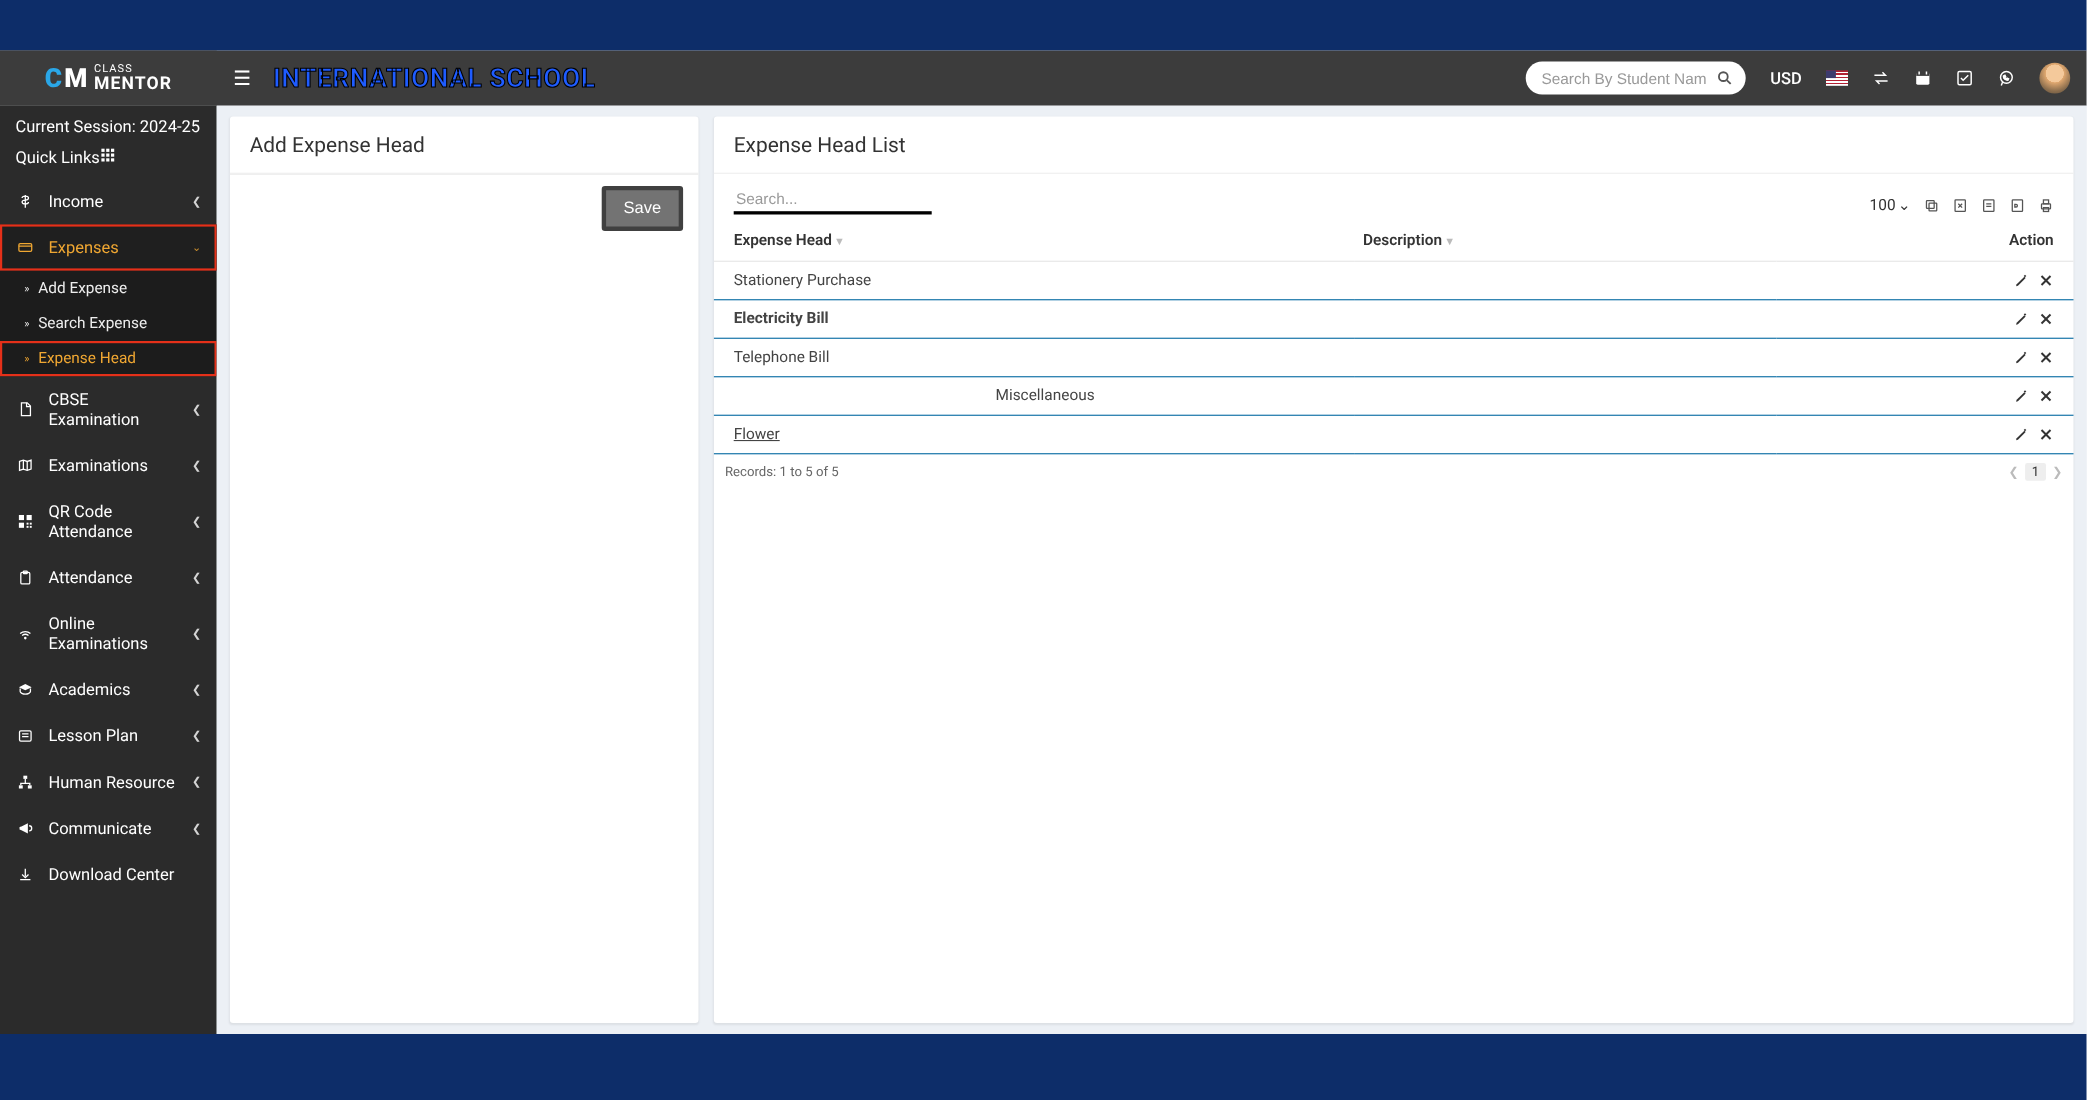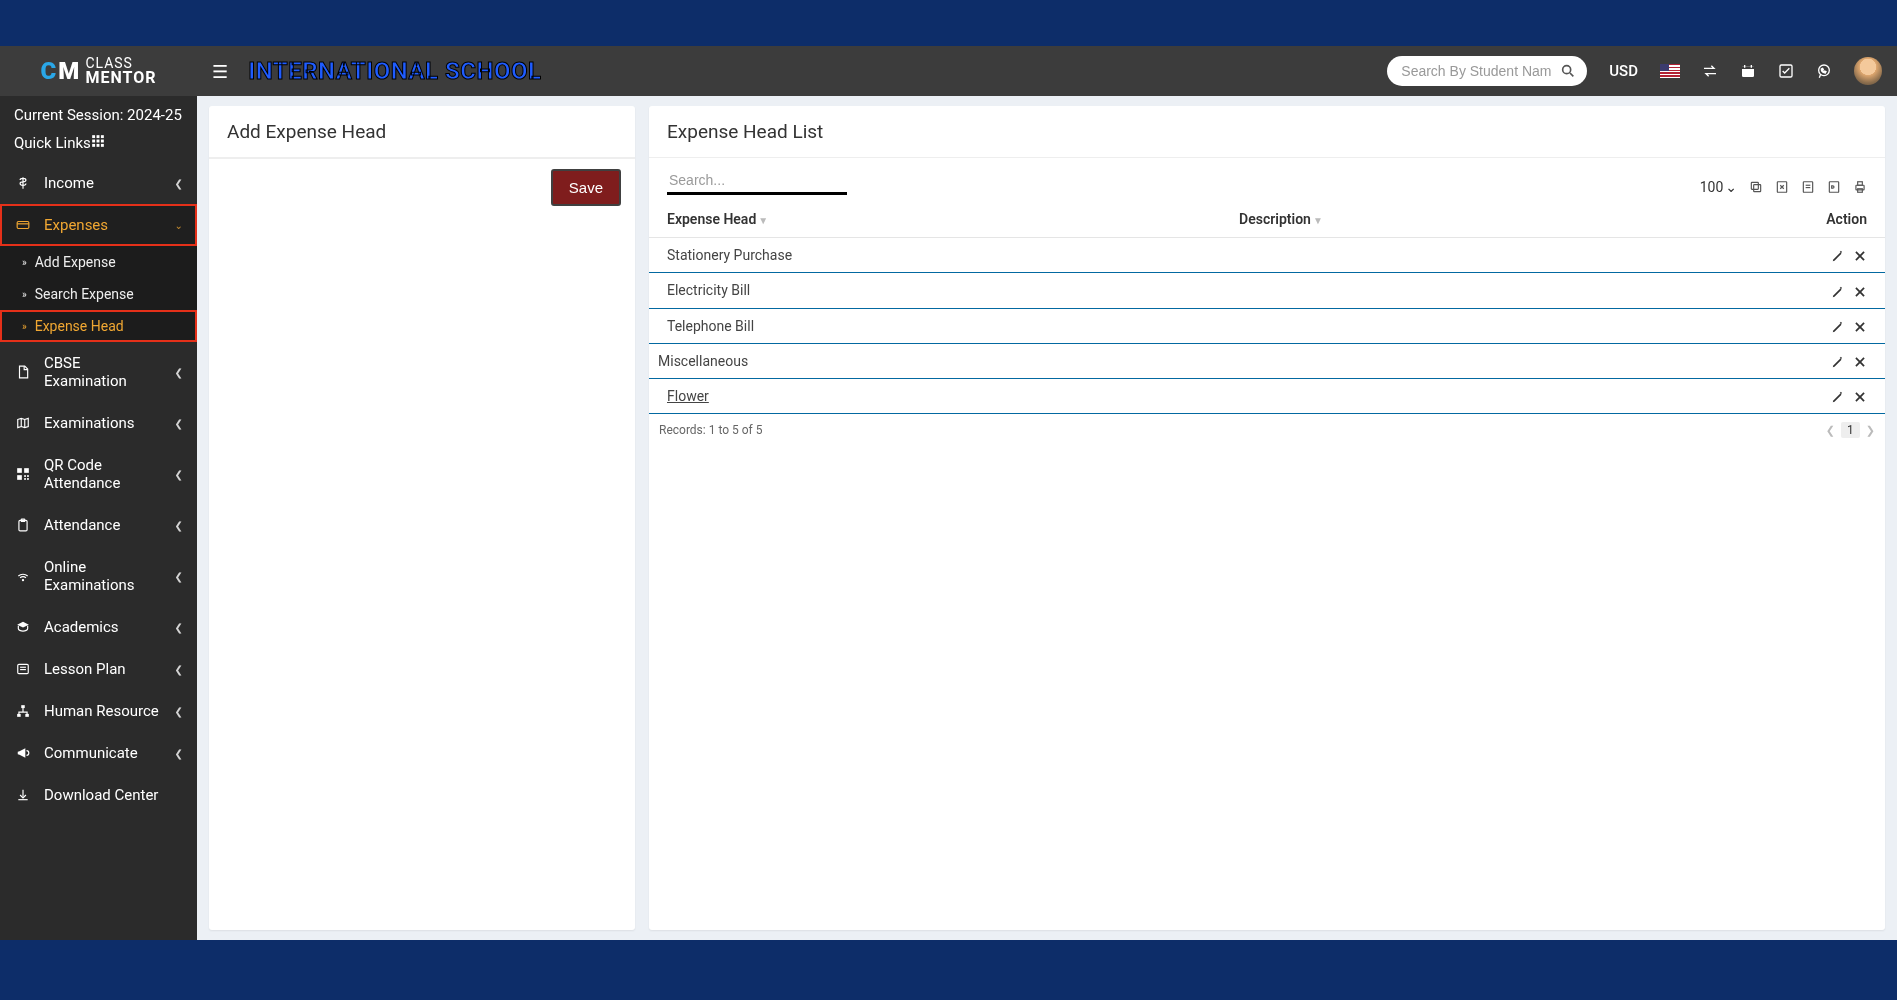--- a/index.html
+++ b/index.html
@@ -37,21 +37,21 @@
 .logo-mark {
   display: flex;
   align-items: center;
   gap: 2px;
   font-weight: 900;
   font-size: 24px;
 }
 .logo-c { color: #2aa7e8; }
 .logo-m { color: #fff; }
 .logo-text { color: #fff; line-height: 1; }
-.logo-text .small { font-size: 14px; letter-spacing: 1px; }
+.logo-text .small { font-size: 10px; letter-spacing: 1px; }
 .logo-text .big { font-size: 16px; font-weight: 700; letter-spacing: 1px; }
 
 .header-right {
   flex: 1;
   display: flex;
   align-items: center;
   padding-left: 15px;
   padding-right: 15px;
 }
 .hamburger {
@@ -232,23 +232,23 @@
   font-size: 14px;
   resize: none;
 }
 .panel-foot.left-foot {
   border-top: 1px solid #eee;
   padding: 10px 14px;
   display: flex;
   justify-content: flex-end;
 }
 .btn-save {
-  background: #7f1d1d;
+  background: #737373;
   color: #fff;
-  border: 2px solid #404040;
+  border: 4px solid #404040;
   padding: 8px 16px;
   font-size: 15px;
   border-radius: 3px;
   cursor: pointer;
 }
 
 
 .right-top {
   display: flex;
   align-items: flex-end;
@@ -639,21 +639,21 @@
                     <path d="M15 5l2-2 2 2-2 2z"></path>
                   </svg>
                 </span><span class="row-ico">
                   <svg class="svg-sm" viewBox="0 0 24 24" fill="none" stroke="currentColor" stroke-width="3">
                     <line x1="5" y1="5" x2="19" y2="19"></line>
                     <line x1="19" y1="5" x2="5" y2="19"></line>
                   </svg>
                 </span></td>
             </tr>
             <tr>
-              <td style="padding-left:18px;">Electricity Bill</td>
+              <td style="padding-left:18px;font-weight:bold;">Electricity Bill</td>
               <td></td>
               <td class="action-cell" style="padding-right:18px;"><span class="row-ico">
                   <svg class="svg-sm" viewBox="0 0 24 24" fill="currentColor">
                     <path d="M3 21l3-1 12-12-2-2L4 18l-1 3z"></path>
                     <path d="M15 5l2-2 2 2-2 2z"></path>
                   </svg>
                 </span><span class="row-ico">
                   <svg class="svg-sm" viewBox="0 0 24 24" fill="none" stroke="currentColor" stroke-width="3">
                     <line x1="5" y1="5" x2="19" y2="19"></line>
                     <line x1="19" y1="5" x2="5" y2="19"></line>
@@ -669,21 +669,21 @@
                     <path d="M15 5l2-2 2 2-2 2z"></path>
                   </svg>
                 </span><span class="row-ico">
                   <svg class="svg-sm" viewBox="0 0 24 24" fill="none" stroke="currentColor" stroke-width="3">
                     <line x1="5" y1="5" x2="19" y2="19"></line>
                     <line x1="19" y1="5" x2="5" y2="19"></line>
                   </svg>
                 </span></td>
             </tr>
             <tr>
-              <td style="padding-left:9px;">Miscellaneous</td>
+              <td style="padding-left:28px;text-align:center;">Miscellaneous</td>
               <td></td>
               <td class="action-cell" style="padding-right:18px;"><span class="row-ico">
                   <svg class="svg-sm" viewBox="0 0 24 24" fill="currentColor">
                     <path d="M3 21l3-1 12-12-2-2L4 18l-1 3z"></path>
                     <path d="M15 5l2-2 2 2-2 2z"></path>
                   </svg>
                 </span><span class="row-ico">
                   <svg class="svg-sm" viewBox="0 0 24 24" fill="none" stroke="currentColor" stroke-width="3">
                     <line x1="5" y1="5" x2="19" y2="19"></line>
                     <line x1="19" y1="5" x2="5" y2="19"></line>

